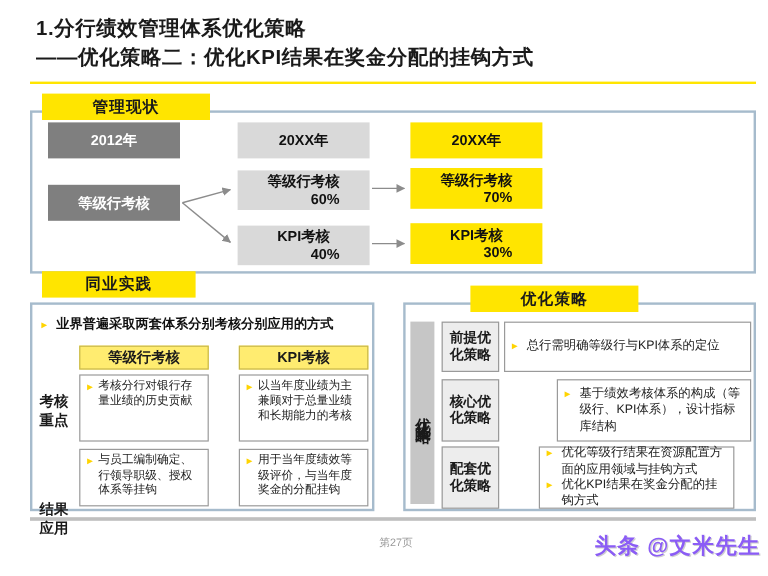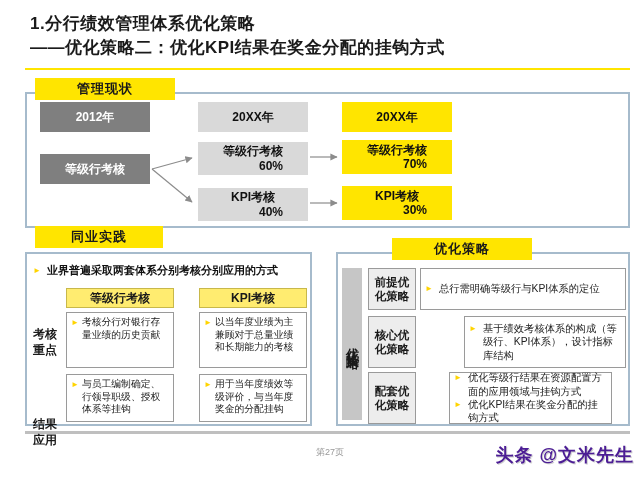--- a/index.html
+++ b/index.html
@@ -82,21 +82,21 @@
   .opt-content{
     flex:1;margin-left:4px;background:#fff;border:1px solid var(--cell-border);
     padding:3px 4px;display:flex;flex-direction:column;justify-content:center;
   }
   .opt-content .bullet-text{font-size:10.3px;line-height:1.3;}
   .opt-content .bullet-mark{line-height:13px;}
   
   .bottom-rule{left:25px;top:431px;width:605px;height:3px;background:#BFBFBF;}
   .page-num{left:316px;top:446px;font-size:9px;color:#999;}
   .watermark{
-    right:6px;top:443px;font-size:18px;font-weight:bold;color:#4c1d95;
+    right:6px;top:443px;font-size:18px;font-weight:bold;color:#8b5cf6;
     letter-spacing:1px;text-shadow:1px 1px 0 #cfcfcf;
   }
   svg.arrows{left:0;top:0;width:640px;height:480px;z-index:2;pointer-events:none;}
 </style>
 </head>
 <body>
 
 <div class="abs title">1.分行绩效管理体系优化策略</div>
 <div class="abs subtitle">——优化策略二：优化KPI结果在奖金分配的挂钩方式</div>
 <div class="abs yellow-rule"></div>

